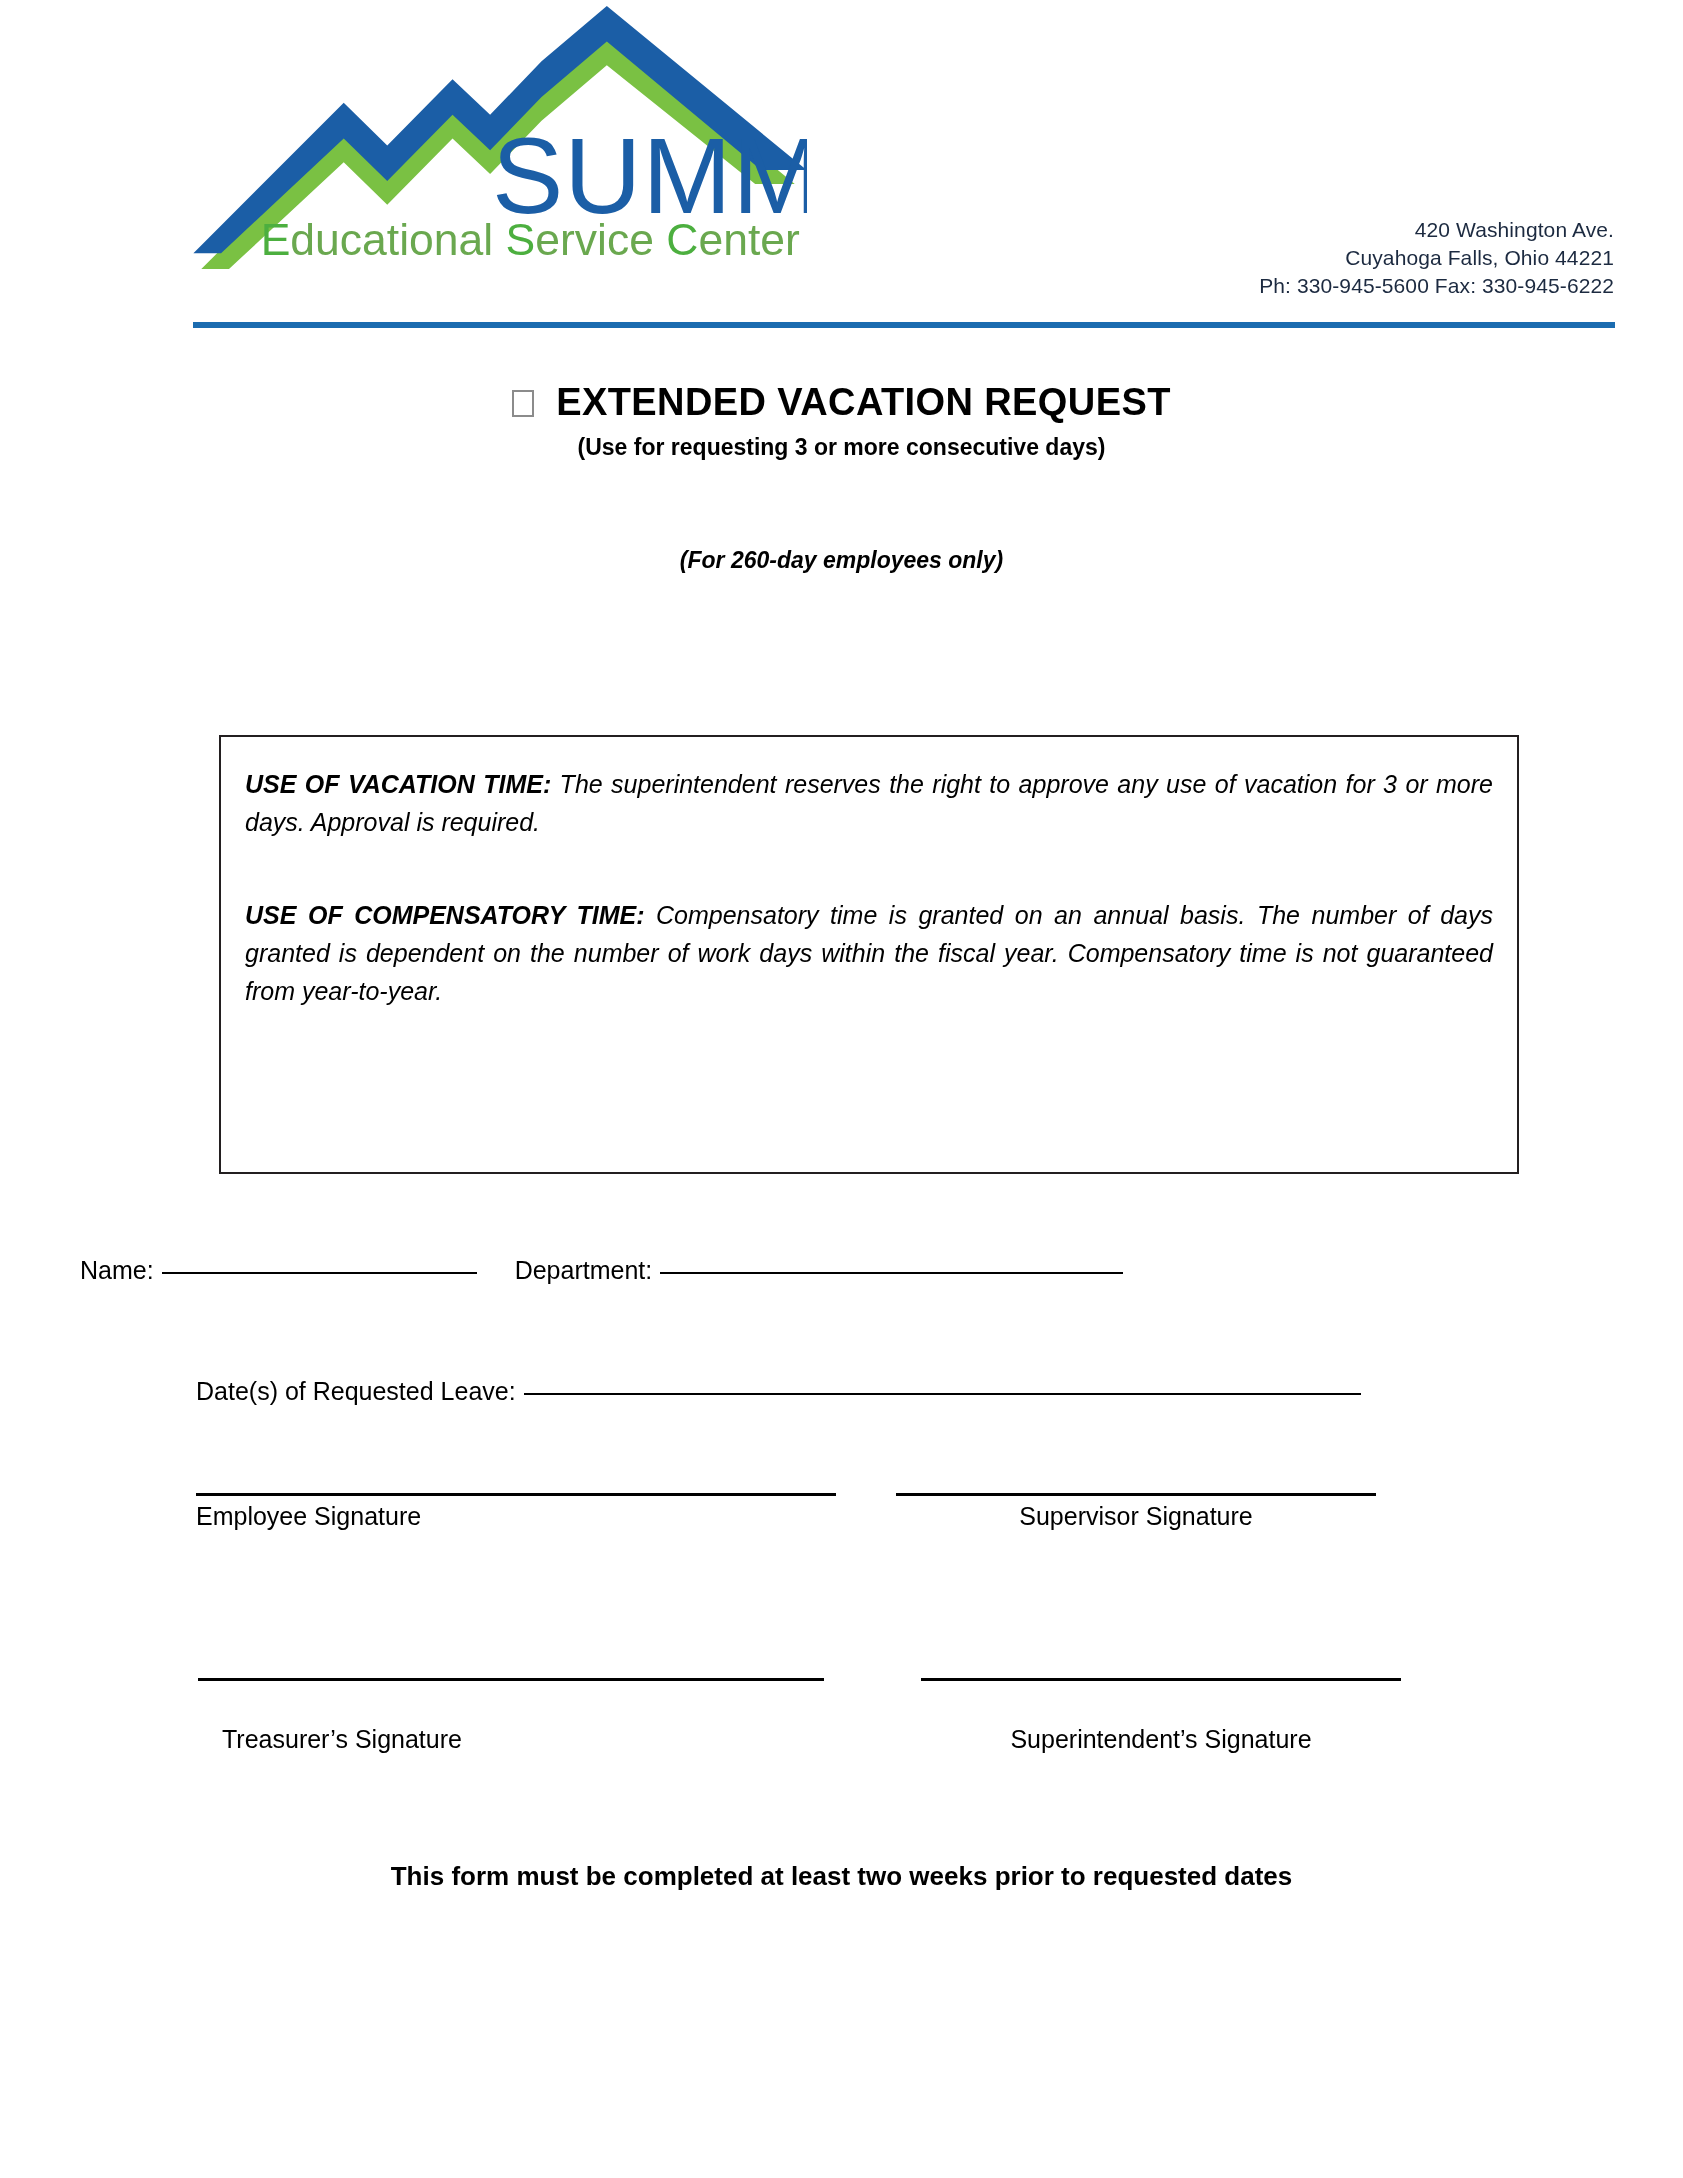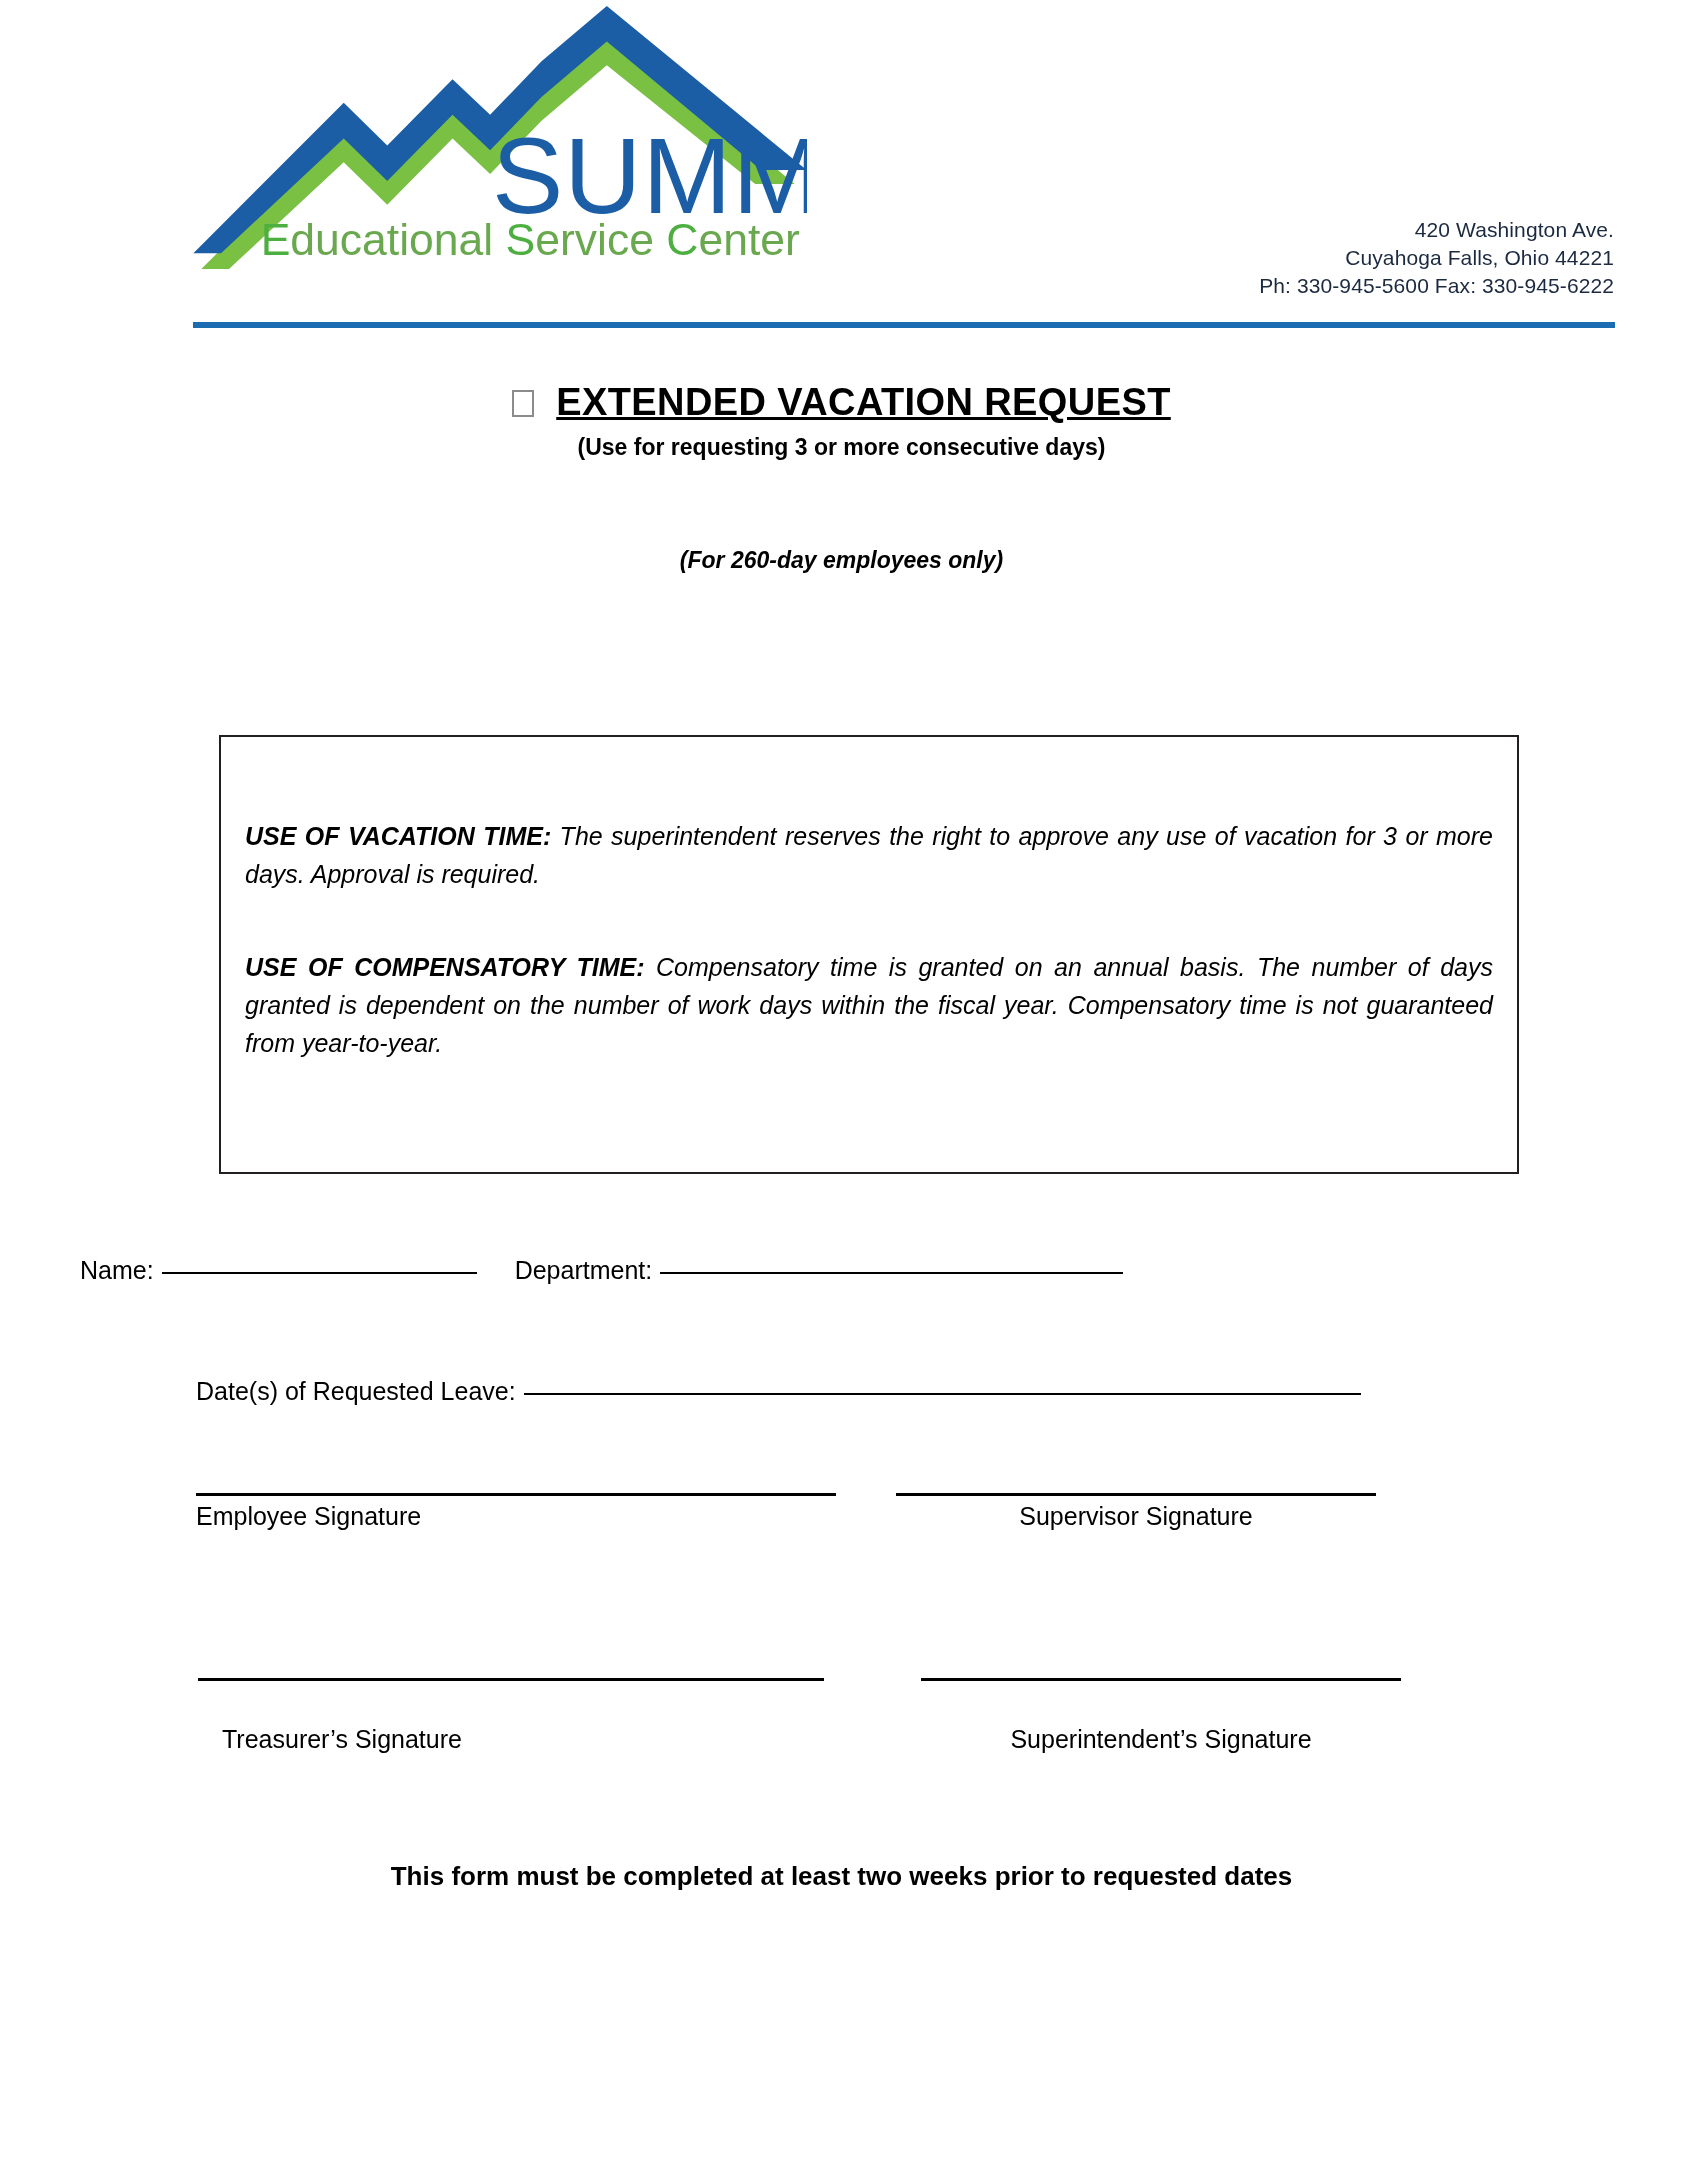--- a/index.html
+++ b/index.html
@@ -76,21 +76,20 @@
     position: absolute;
     left: 0;
     top: 543px;
     width: 1683px;
     text-align: center;
   }
 
   .title-line {
     display: block;
     white-space: nowrap;
-    text-decoration: underline;
   }
   .title-main-bold {
     font-size: 38px;
     font-weight: bold;
     letter-spacing: 0.4px;
   }
   .title-main-reg {
     font-size: 40px;
     font-weight: normal;
     letter-spacing: 0.4px;
@@ -123,21 +122,21 @@
   .policy-box {
     position: absolute;
     left: 219px;
     top: 735px;
     width: 1300px;
     height: 439px;
     border: 2px solid #231f20;
     box-sizing: border-box;
   }
   .policy-inner {
-    padding: 80px 24px 0 24px;
+    padding: 28px 24px 0 24px;
   }
   .policy-para {
     font-size: 25px;
     font-style: italic;
     line-height: 1.52;
     text-align: justify;
     margin: 0;
   }
   .policy-para + .policy-para {
     margin-top: 55px;

